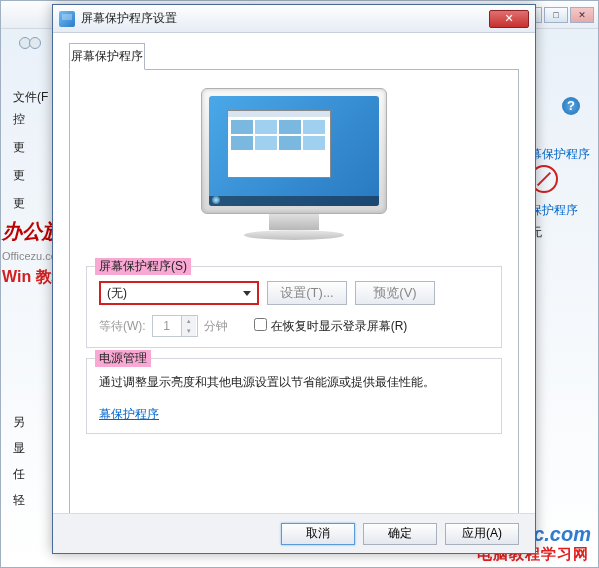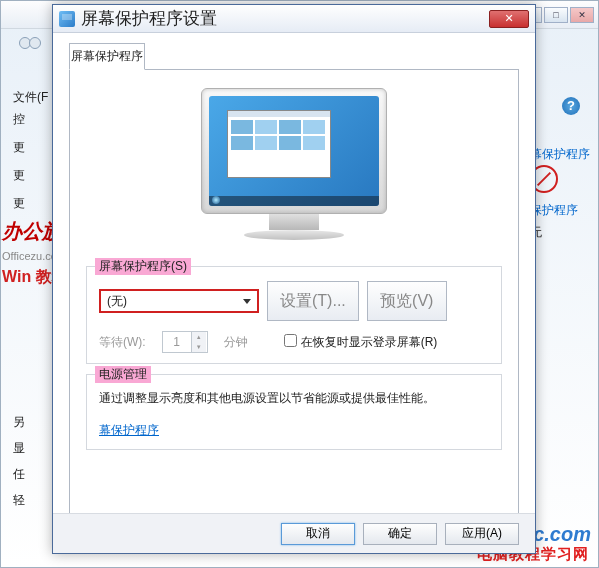--- a/index.html
+++ b/index.html
@@ -22,21 +22,21 @@
     .watermark1 { position:absolute; left:2px; top:220px; font-size:20px; font-weight:bold; font-style:italic; color:#c00000; line-height:1.1; }
     .watermark1 .sub { font-size:11px; color:#888; font-style:normal; font-weight:normal; }
     .watermark1 .win { font-size:16px; color:#d02020; font-weight:bold; font-style:normal; }
     .watermark2 { position:absolute; right:8px; bottom:22px; font-size:20px; font-style:italic; font-weight:bold; color:#2e7bd0; }
     .watermark3 { position:absolute; right:10px; bottom:4px; font-size:15px; font-weight:bold; color:#e02020; font-family: "SimHei", sans-serif; letter-spacing:1px; }
     
     .dialog { position:absolute; left:52px; top:4px; width:484px; height:550px; background:#fff; border:1px solid #4a6a9a; box-shadow: 0 0 12px rgba(0,0,0,0.3); }
     .dlg-title { height:28px; background:linear-gradient(#fefefe,#e6ecf5); display:flex; align-items:center; padding:0 6px; border-bottom:1px solid #c8d0dc; }
     .dlg-title .ico { width:16px; height:16px; margin-right:6px; display:inline-block; background:linear-gradient(135deg,#6fbdf5,#2c7cc8); border-radius:2px; position:relative; }
     .dlg-title .ico:after { content:""; position:absolute; left:3px; top:3px; width:10px; height:6px; background:#fff; opacity:0.3; }
-    .dlg-title .txt { font-size:17px; color:#222; flex:1; }
+    .dlg-title .txt { font-size:12px; color:#222; flex:1; }
     .close-btn { width:40px; height:18px; background:linear-gradient(#e07070,#c83030); border:1px solid #8a2020; border-radius:2px; color:#fff; display:flex; align-items:center; justify-content:center; font-size:11px; cursor:pointer; }
     
     .dlg-body { padding: 10px 16px 8px; font-size:12px; color:#222; }
     .tab { display:inline-block; padding:4px 1px; border:1px solid #b0b8c4; border-bottom:1px solid #fff; background:#fff; font-size:12px; position:relative; z-index:2; }
     .tab-panel { border:1px solid #b0b8c4; margin-top:-1px; padding:14px 16px 12px; height:452px; }
     
     .monitor { width:186px; height:160px; margin:4px auto 18px; position:relative; }
     .mon-frame { width:186px; height:126px; background:linear-gradient(#f8f8f8,#d8d8d8); border:1px solid #b0b0b0; border-radius:6px; padding:7px; box-shadow:inset 0 0 4px rgba(0,0,0,0.2); }
     .mon-screen { width:100%; height:100%; background:linear-gradient(135deg,#4aa8e8,#2878c0); border-radius:3px; position:relative; overflow:hidden; }
     .mon-win { position:absolute; left:18px; top:14px; width:104px; height:68px; background:#fff; border:1px solid #888; }
@@ -48,22 +48,22 @@
     .mon-orb { position:absolute; bottom:2px; left:3px; width:8px; height:8px; border-radius:50%; background:radial-gradient(circle,#aee8ff,#1a5a90); }
     .mon-stand { width:50px; height:16px; background:linear-gradient(#e0e0e0,#b8b8b8); margin:0 auto; }
     .mon-base { width:100px; height:10px; background:linear-gradient(#e8e8e8,#c0c0c0); margin:0 auto; border-radius:50%; }
     
     .group { border:1px solid #d4d8de; padding:14px 12px 10px; margin-bottom:10px; position:relative; }
     .group-label { position:absolute; top:-9px; left:8px; background:#f9a8d4; padding:0 4px; font-size:12px; }
     
     .row { display:flex; align-items:center; gap:8px; margin-bottom:10px; }
     .combo { flex:0 0 160px; height:24px; border:2px solid #d02020; background:#fff; display:flex; align-items:center; padding:0 6px; font-size:12px; position:relative; cursor:pointer; }
     .combo .arrow { position:absolute; right:6px; top:8px; width:0; height:0; border-left:4px solid transparent; border-right:4px solid transparent; border-top:5px solid #333; }
-    .btn { height:40px; padding:0 12px; border:1px solid #b0b8c4; background:linear-gradient(#fefefe,#e8ecf2); font-size:16px; color:#888; cursor:default; min-width:80px; }
-    .row2 { display:flex; align-items:center; gap:16px; font-size:12px; color:#999; }
+    .btn { height:24px; padding:0 12px; border:1px solid #b0b8c4; background:linear-gradient(#fefefe,#e8ecf2); font-size:13px; color:#888; cursor:default; min-width:80px; }
+    .row2 { display:flex; align-items:center; gap:6px; font-size:12px; color:#999; }
     .spin { width:46px; height:22px; border:1px solid #c0c8d0; display:flex; align-items:center; }
     .spin input { width:28px; border:none; text-align:center; font-size:12px; outline:none; color:#999; }
     .spin .sp-btns { display:flex; flex-direction:column; border-left:1px solid #c0c8d0; }
     .spin .sp-btns span { width:14px; height:10px; font-size:6px; text-align:center; line-height:10px; cursor:pointer; background:#f0f2f6; }
     .chk { display:flex; align-items:flex-start; gap:4px; margin-left:20px; color:#222; }
     .chk input { width:13px; height:13px; }
     
     .pwr-txt { font-size:12px; color:#222; line-height:1.6; margin-bottom:14px; }
     .pwr-link { color:#0066cc; text-decoration:underline; cursor:pointer; font-size:12px; }
     

